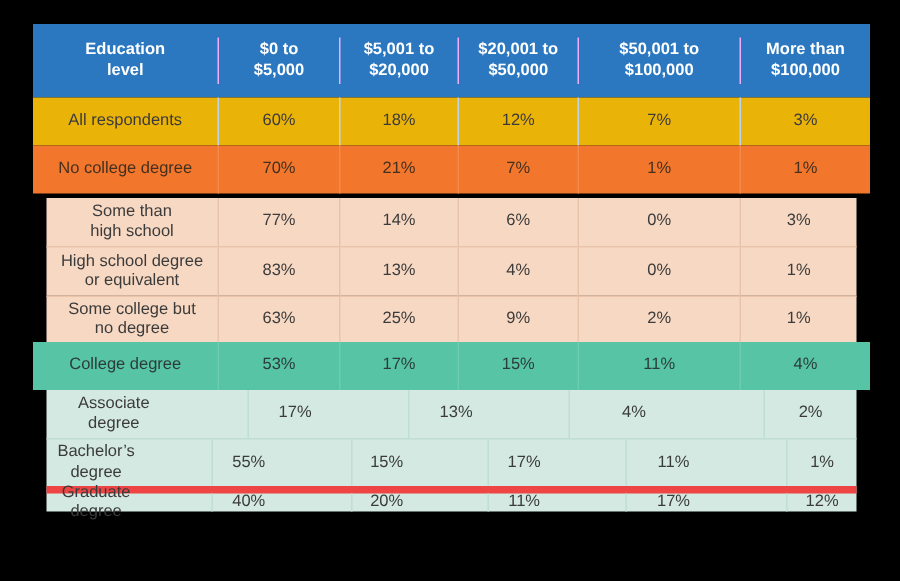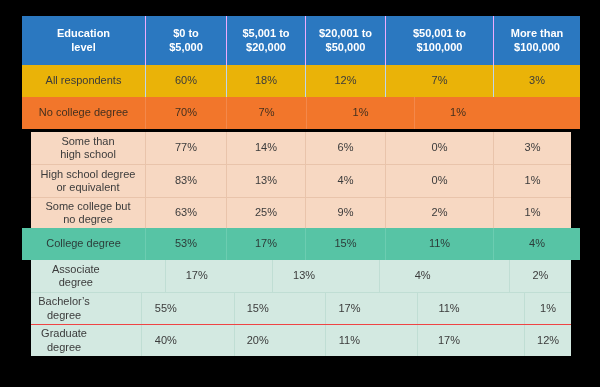--- a/index.html
+++ b/index.html
@@ -67,20 +67,21 @@
   .inset .c2 { width: 79px; }
   .inset .c3 { width: 80px; }
   .inset .c4 { width: 108px; }
   .inset .c5 { width: 78px; }
 
   
   .row.header {
     top: 16px;
     height: 49px;
     background: #2b78c0;
+    align-items: center;
   }
   .row.header .cell {
     color: #ffffff;
     font-weight: bold;
     font-size: 11px;
     line-height: 1.25;
   }
   .row.header .cell + .cell {
     border-left: 1px solid #f0abfc;
   }
@@ -117,21 +118,21 @@
     background: #57c4a5;
   }
   .row.green .cell { color: #2c3c39; }
   .row.green .cell + .cell { border-left: 1px solid #6ccdb1; }
 
   
   .row.mint { background: #d3e9e1; gap: 44px; }
   .row.mint .cell + .cell { border-left: 1px solid #c0ded4; }
   .row.mint.m0 { top: 260px; height: 32px; }
   .row.mint.m1 { top: 292px; height: 32px; border-top: 1px solid #c0ded4; }
-  .row.mint.m2 { top: 324px; height: 32px; border-top: 1px solid #ef4444; }
+  .row.mint.m2 { top: 324px; height: 17px; border-top: 5px solid #ef4444; }
 
   
   .c0 { justify-content: center; }
 </style>
 </head>
 <body>
 
 <div id="stage">
   <div class="table-wrap">
 
@@ -155,20 +156,21 @@
       <div class="cell c1">60%</div>
       <div class="cell c2">18%</div>
       <div class="cell c3">12%</div>
       <div class="cell c4">7%</div>
       <div class="cell c5">3%</div>
     </div>
 
     <div class="row orange wide">
       <div class="cell c0">No college degree</div>
       <div class="cell c1">70%</div>
+      <div class="cell c2">21%</div>
       <div class="cell c3">7%</div>
       <div class="cell c4">1%</div>
       <div class="cell c5">1%</div>
     </div>
 
     <div class="row peach p0 inset">
       <div class="cell c0">Some than
 high school</div>
       <div class="cell c1">77%</div>
       <div class="cell c2">14%</div>

